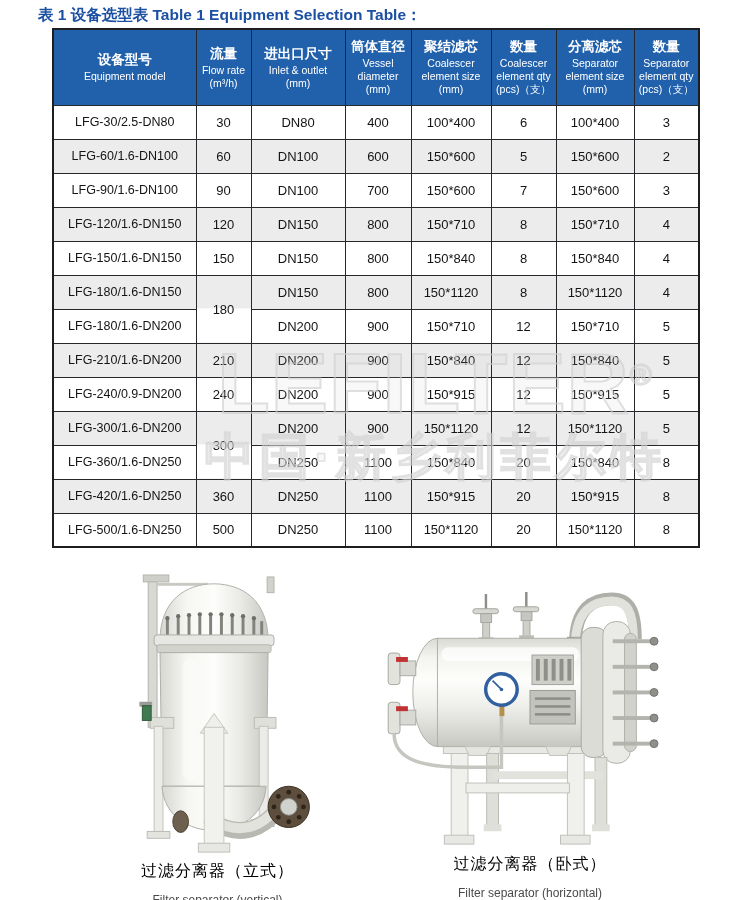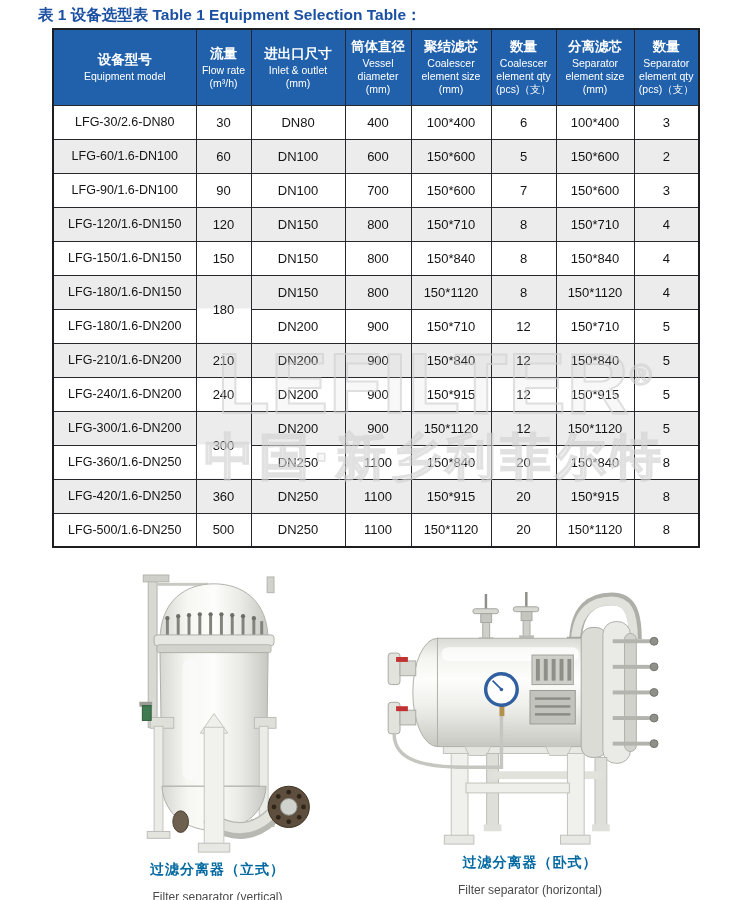--- a/index.html
+++ b/index.html
@@ -22,21 +22,21 @@
   .watermark{position:absolute;left:120px;top:340px;width:630px;text-align:center;
         pointer-events:none;opacity:.65;z-index:5;}
   .wm-logo{font-size:86px;font-weight:bold;letter-spacing:1px;line-height:1;
         color:rgba(200,200,200,0.18);-webkit-text-stroke:2px #cfcfcf;}
   .wm-reg{font-size:30px;vertical-align:28px;-webkit-text-stroke:1.5px #cfcfcf;}
   .wm-cn{margin-top:6px;font-size:50px;font-weight:bold;letter-spacing:5px;line-height:1;
         color:rgba(200,200,200,0.18);-webkit-text-stroke:1.5px #d2d2d2;}
   .figure{position:absolute;text-align:center;}
   .fig-v{left:100px;top:574px;width:235px;}
   .fig-h{left:380px;top:592px;width:300px;}
-  .cap-zh{font-size:14px;color:#0369a1;font-weight:bold;letter-spacing:1px;}
+  .cap-zh{font-size:16px;color:#000000;font-weight:normal;letter-spacing:1px;}
   .cap-en{font-size:12px;color:#4a4a4a;margin-top:11px;}
 </style>
 </head>
 <body>
 
 <div class="page">
 
   <div class="title">表 1 设备选型表 Table 1 Equipment Selection Table：</div>
 
   <table class="spec">
@@ -93,21 +93,21 @@
         <th>
             <span class="zh">数量</span>
             <span class="en">Separator
 element qty
 (pcs)（支）</span>
           </th>
       </tr>
     </thead>
     <tbody>
       <tr>
-        <td class="model">LFG-30/2.6-DN80</td>
+        <td class="model">LFG-30/2.5-DN80</td>
         <td>30</td>
         <td>DN80</td>
         <td>400</td>
         <td>100*400</td>
         <td>6</td>
         <td>100*400</td>
         <td>3</td>
       </tr>
       <tr class="alt">
         <td class="model">LFG-60/1.6-DN100</td>
@@ -172,21 +172,21 @@
         <td class="model">LFG-210/1.6-DN200</td>
         <td>210</td>
         <td>DN200</td>
         <td>900</td>
         <td>150*840</td>
         <td>12</td>
         <td>150*840</td>
         <td>5</td>
       </tr>
       <tr>
-        <td class="model">LFG-240/1.6-DN200</td>
+        <td class="model">LFG-240/0.9-DN200</td>
         <td>240</td>
         <td>DN200</td>
         <td>900</td>
         <td>150*915</td>
         <td>12</td>
         <td>150*915</td>
         <td>5</td>
       </tr>
       <tr class="alt">
         <td class="model">LFG-300/1.6-DN200</td>

